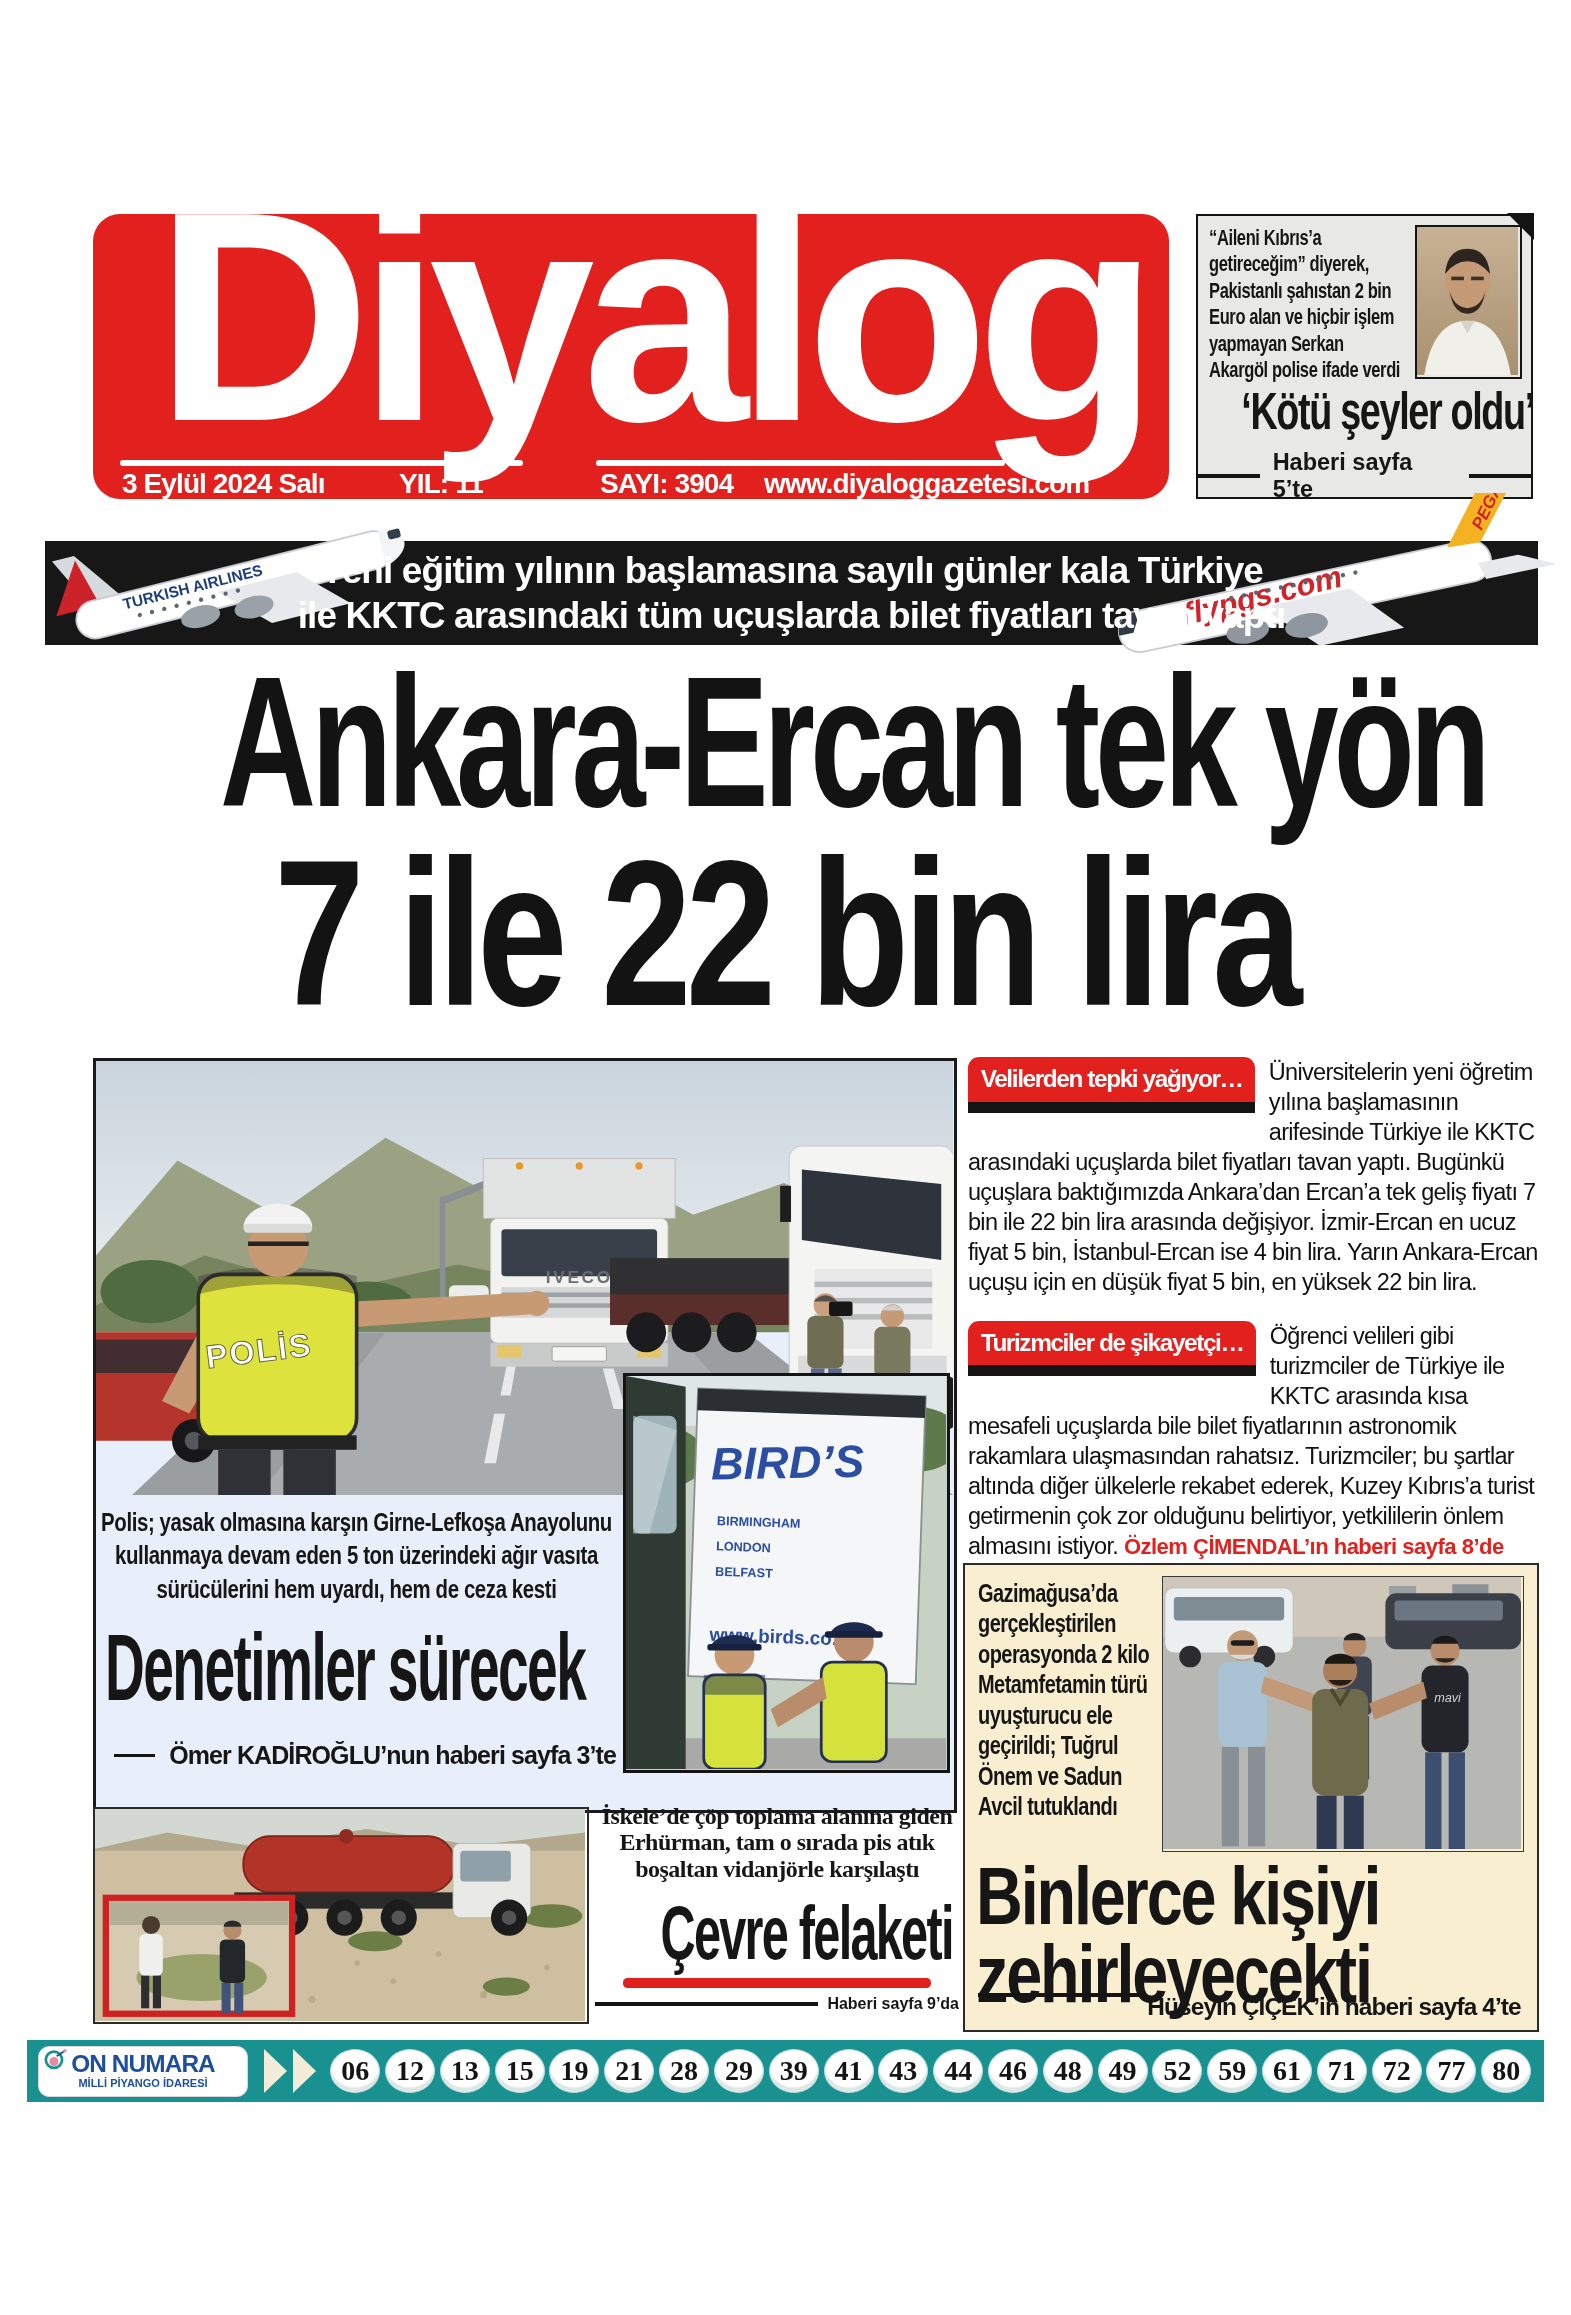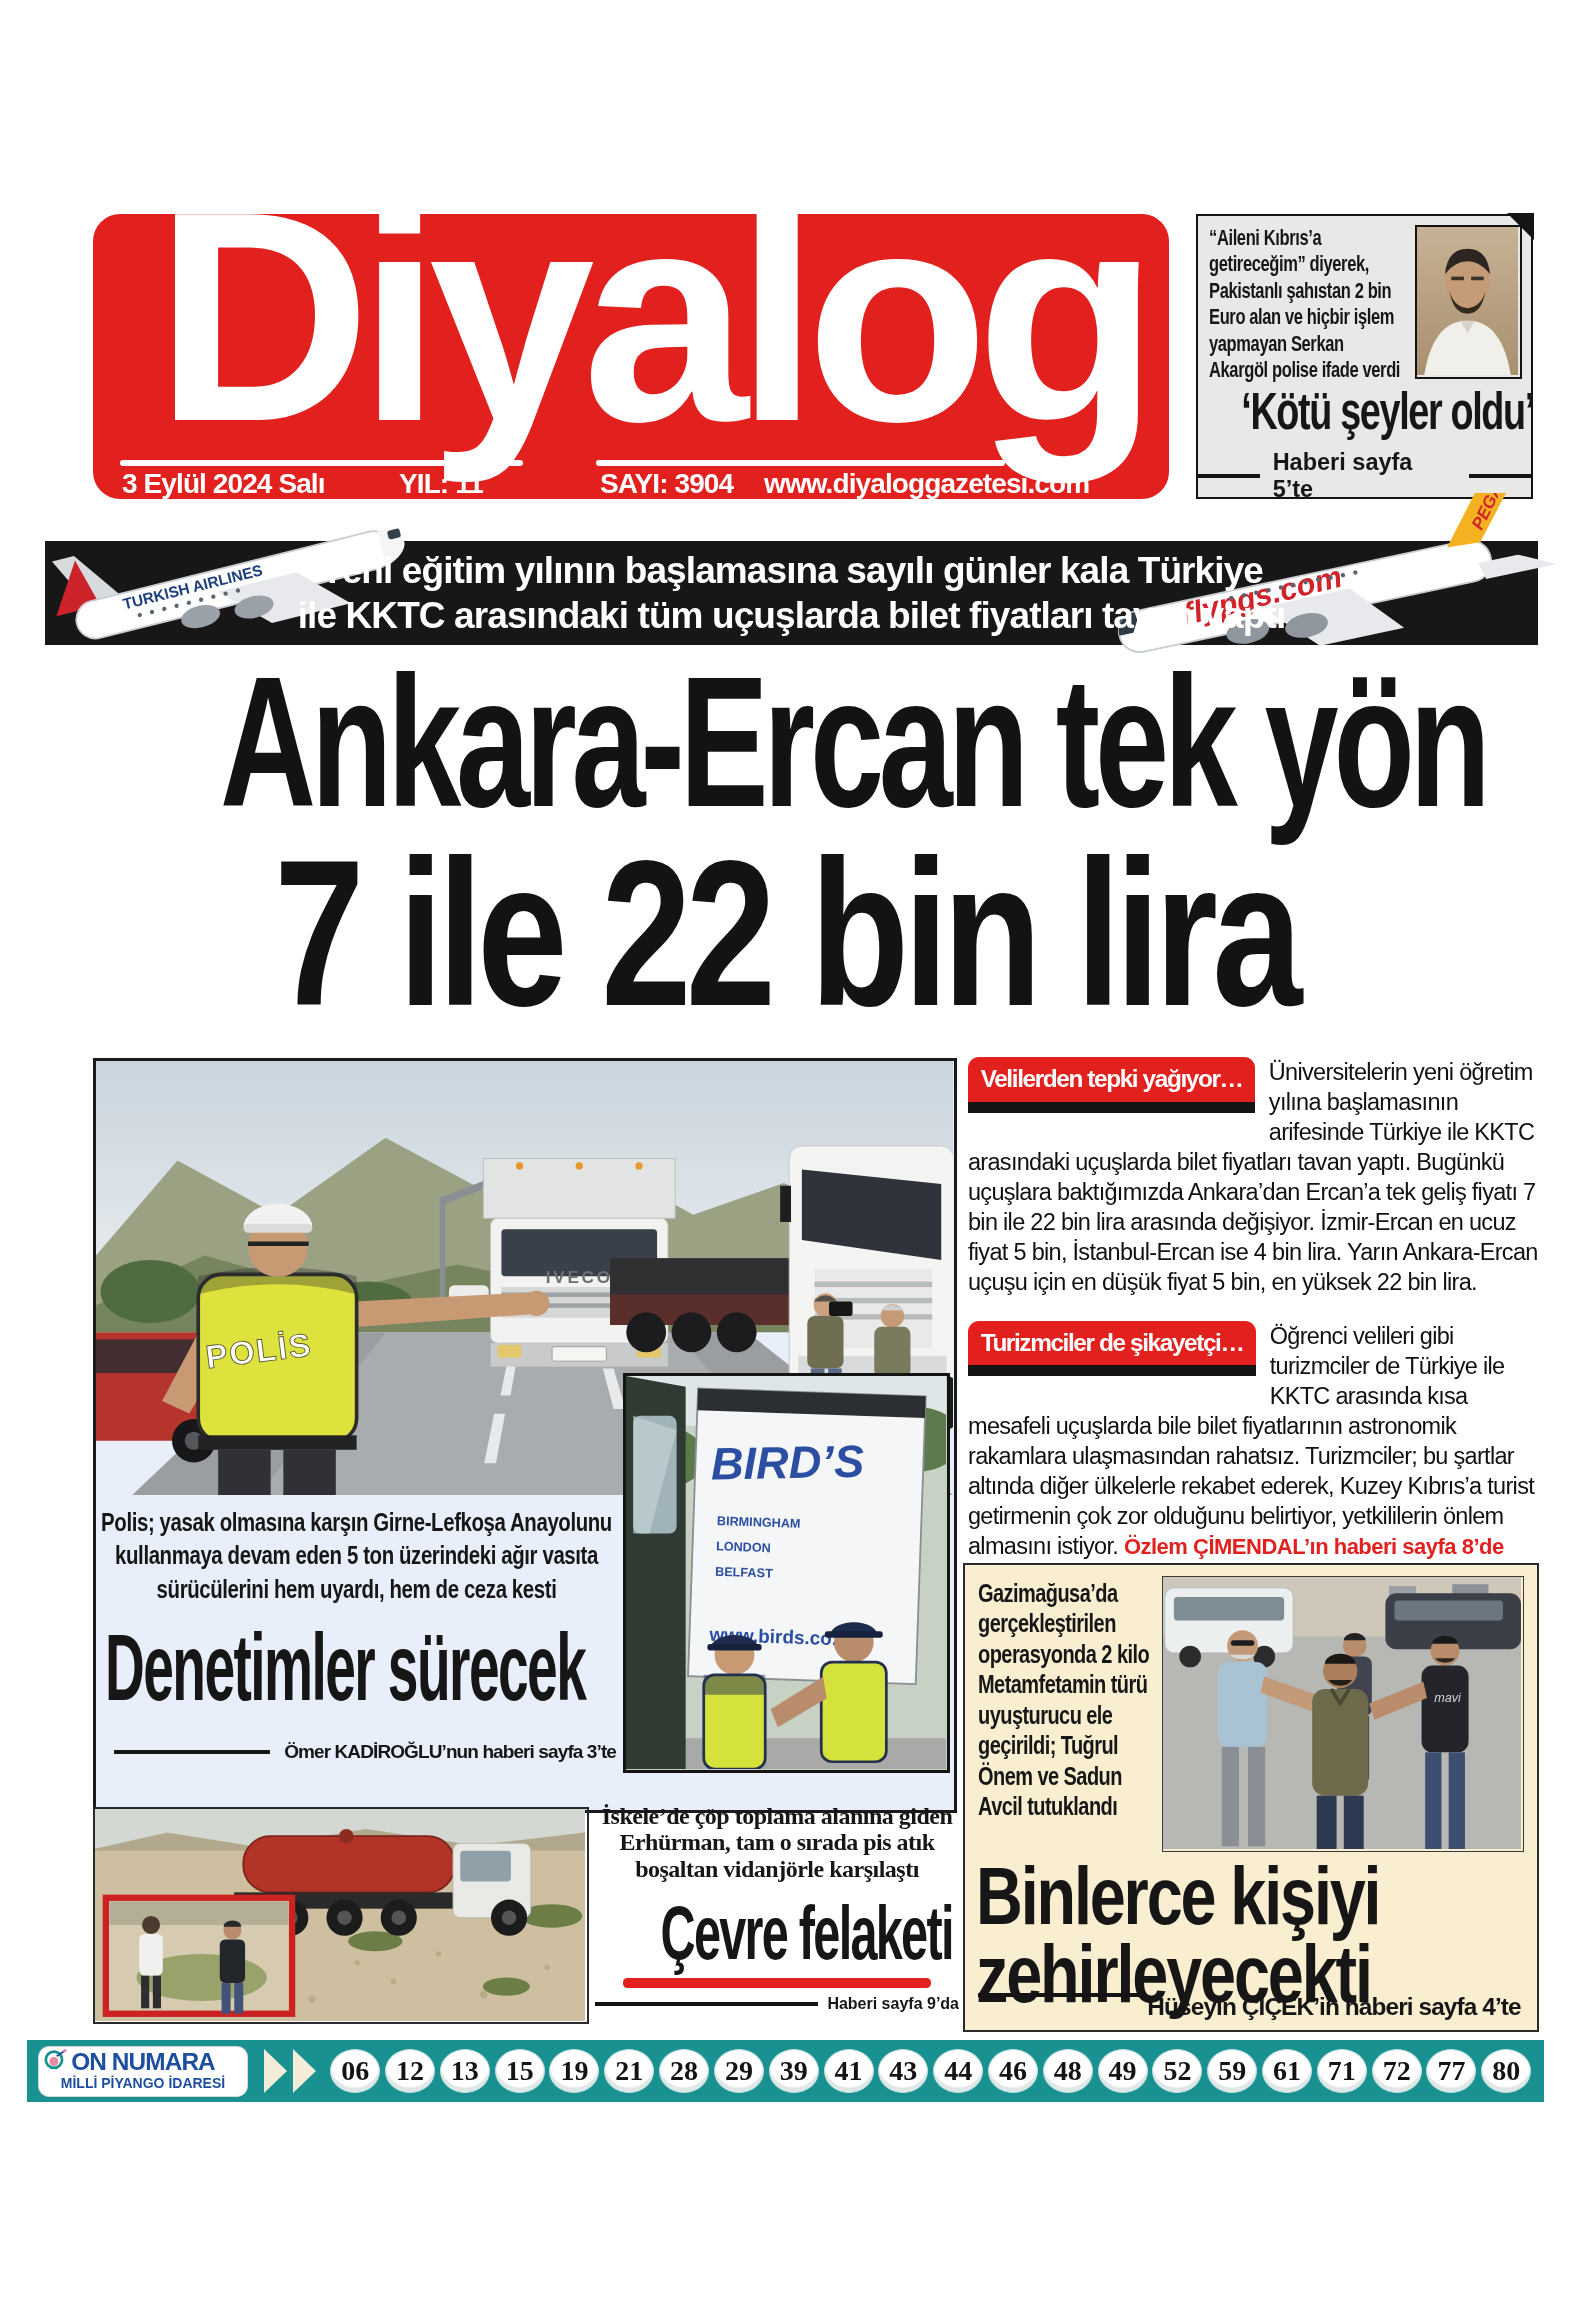--- a/index.html
+++ b/index.html
@@ -53,21 +53,21 @@
 
   
   .policebox{left:93px;top:1058px;width:864px;height:755px;background:#e9effa;border:3.6px solid #1a1a1a;box-sizing:border-box;}
   .pb-photo{position:absolute;left:0;top:0;width:891px;height:434px;}
   .pb-caption{position:absolute;left:4.5px;top:445px;width:651px;text-align:center;font-size:26px;font-weight:bold;
               letter-spacing:-0.5px;line-height:1.28;transform:scaleX(.785);transform-origin:top left;}
   .pb-head{position:absolute;left:9px;top:559px;font-size:95px;font-weight:bold;letter-spacing:-2.7px;
            white-space:nowrap;transform:scaleX(.58);transform-origin:left center;line-height:1;}
   .pb-byline{position:absolute;left:18px;top:680px;width:502px;display:flex;align-items:center;gap:14.5px;}
   .pb-byline .rule{flex:1;height:3.6px;background:#141414;}
-  .pb-byline span{font-size:19px;font-weight:bold;white-space:nowrap;letter-spacing:-0.9px;}
+  .pb-byline span{font-size:25px;font-weight:bold;white-space:nowrap;letter-spacing:-0.9px;}
   .pb-inset{position:absolute;left:527px;top:312px;width:327px;height:400px;border:3.6px solid #141414;
             box-sizing:border-box;z-index:2;background:#c8d2c4;}
 
   
   .envcol{left:595px;top:1803px;width:364px;text-align:center;}
   .env-kicker{font-family:"Liberation Serif", serif;font-size:24px;font-weight:bold;line-height:1.1;letter-spacing:-0.5px;}
   .env-head{margin-top:12.7px;font-size:76px;font-weight:bold;letter-spacing:-2.7px;white-space:nowrap;
             transform:scaleX(.64);transform-origin:center;line-height:1;}
   .env-bar{margin:7.2px auto 0;width:308px;height:10px;background:#e2211f;border-radius:4.5px;}
   .env-byline{margin-top:7.2px;display:flex;align-items:center;gap:9px;}
@@ -87,21 +87,21 @@
   .db-byline span{font-size:24.4px;font-weight:bold;white-space:nowrap;letter-spacing:-0.9px;}
 
   
   .dumpbox{left:93px;top:1807px;width:496px;height:217px;border:2.7px solid #2a2a2a;box-sizing:border-box;}
 
   
   .lottery{left:27px;top:2040px;width:1517px;height:62px;background:#1a9191;display:flex;align-items:center;}
   .lot-logo{margin-left:11px;width:210px;height:51px;background:#fff;border-radius:11px;border:1.8px solid #d8d8d8;
             box-sizing:border-box;display:flex;flex-direction:column;align-items:center;justify-content:center;position:relative;}
   .lot-name{color:#1d4f9e;font-weight:bold;font-size:24.4px;letter-spacing:-0.9px;line-height:1;}
-  .lot-org{color:#1d4f9e;font-weight:bold;font-size:14px;letter-spacing:0;line-height:1.2;}
+  .lot-org{color:#1d4f9e;font-weight:bold;font-size:11px;letter-spacing:0;line-height:1.2;}
   .lot-mp{position:absolute;left:5.4px;top:1.8px;}
   .chevrons{display:flex;gap:5.4px;margin:0 14.5px 0 16.3px;}
   .chev{width:0;height:0;border-top:22px solid transparent;border-bottom:22px solid transparent;border-left:23.5px solid #f3ecd8;}
   .balls{flex:1;display:flex;justify-content:space-between;align-items:center;padding-right:12.7px;}
   .ball{width:50px;height:44px;background:#fff;border-radius:50%;border:1.8px solid #bfdede;box-sizing:border-box;
         display:flex;align-items:center;justify-content:center;font-family:"Liberation Serif", serif;
         font-weight:bold;font-size:28px;color:#141414;box-shadow:inset 0 -4.5px 0 rgba(0,60,60,.12);}
 </style>
 </head>
 <body>

